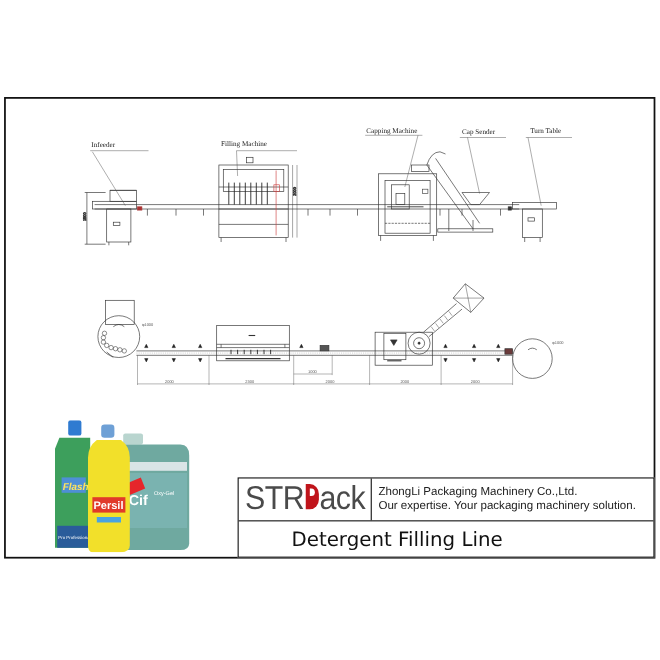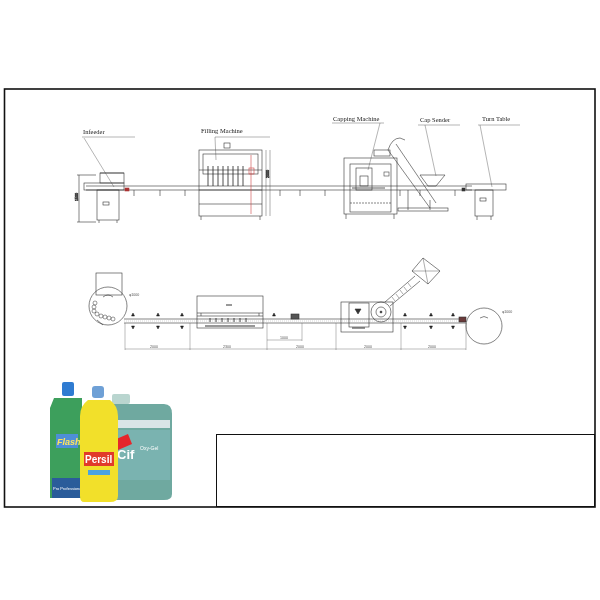--- a/index.html
+++ b/index.html
@@ -267,13 +267,29 @@
   <g>
     <rect x="48" y="4" width="12" height="12" rx="3" fill="#6ea0d6"></rect>
     <path d="M44 18 H66 Q74 24 74 34 V114 Q74 120 66 120 H40 Q36 120 36 114 V34 Q36 24 44 18 Z" fill="#f2e02a"></path>
     <rect x="40" y="70" width="30" height="14" fill="#e13a2a"></rect>
     <text x="41" y="81" font-family="Liberation Sans,sans-serif" font-weight="bold" font-size="10" fill="#fff">Persil</text>
     <rect x="44" y="88" width="22" height="5" fill="#4aa3e0"></rect>
   </g>
 </svg>
 
 <div id="title-block">
+  <div id="tb-top">
+    <div id="logo-cell">
+      <div id="logo">
+        <span>STR</span>
+          <span class="p"></span>
+          <span>ack</span>
+      </div>
+    </div>
+    <div id="company-cell">
+      <div>ZhongLi Packaging Machinery Co.,Ltd.</div>
+      <div>Our expertise. Your packaging machinery solution.</div>
+    </div>
+  </div>
+  <div id="tb-bottom">
+    <div id="doc-title">Detergent Filling Line</div>
+  </div>
 </div>
 
 </body></html>

